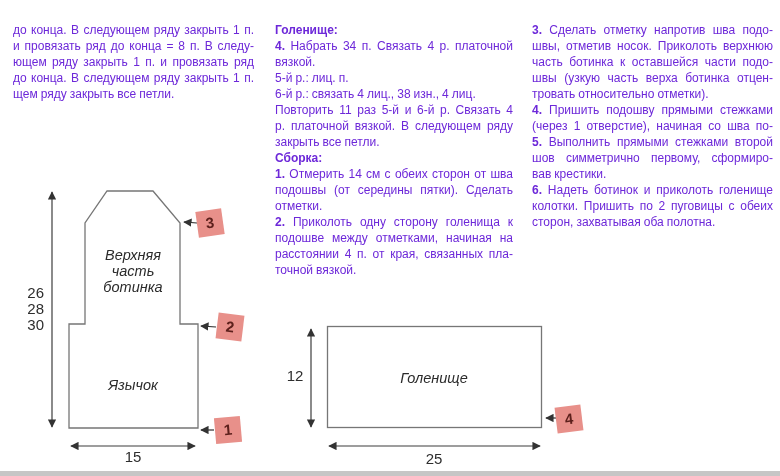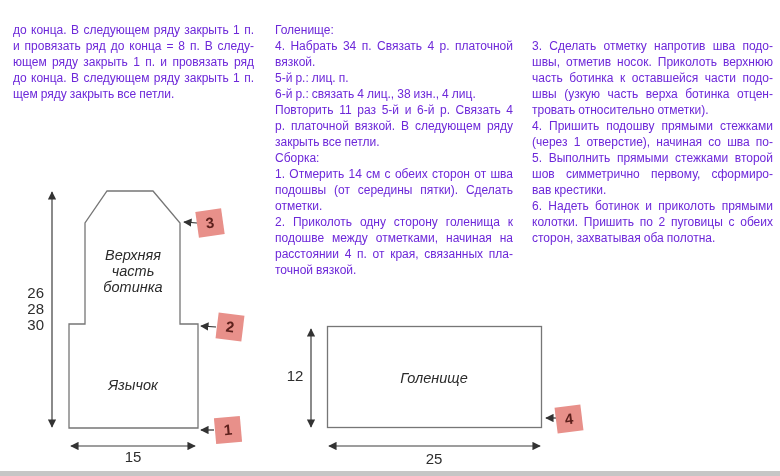--- a/index.html
+++ b/index.html
@@ -14,24 +14,24 @@
   .col{
     position:absolute;
     top:22px;
     font-size:12px;
     line-height:16px;
     word-spacing:-0.3px;
     color:#6d28d9;
   }
   .col1{left:13px;width:241px;}
   .col2{left:275px;width:238px;}
-  .col3{left:532px;width:241px;margin-top:16px;}
+  .col3{left:532px;width:241px;}
   .tl{text-align:justify;text-align-last:justify;min-height:16px;}
   .tl.end{text-align-last:left;}
-  .b{font-weight:normal;}
+  .b{font-weight:bold;}
   svg.diagrams{position:absolute;left:0;top:170px;width:780px;height:306px;}
   .outline{fill:none;stroke:#767676;stroke-width:1.3;stroke-linejoin:miter;}
   .dimline{stroke:#3d3d3d;stroke-width:1.2;fill:none;}
   .mkline{stroke:#2a2a2a;stroke-width:1.2;fill:none;}
   .dim-label{font-size:15px;fill:#2e2e2e;}
   .part-label{font-size:14.5px;font-style:italic;fill:#2b2b2b;}
   .mk rect{fill:#e8908a;}
   .mk-num{font-size:15px;font-weight:bold;fill:#5d201c;text-anchor:middle;}
   .bottom-strip{
     position:absolute;left:0;top:471px;width:780px;height:5px;
@@ -72,21 +72,21 @@
       <div class="tl"><span class="b">3.</span><span> Сделать отметку напротив шва подо-</span></div>
       <div class="tl"><span>швы, отметив носок. Приколоть верхнюю</span></div>
       <div class="tl"><span>часть ботинка к оставшейся части подо-</span></div>
       <div class="tl"><span>швы (узкую часть верха ботинка отцен-</span></div>
       <div class="tl end"><span>тровать относительно отметки).</span></div>
       <div class="tl"><span class="b">4.</span><span> Пришить подошву прямыми стежками</span></div>
       <div class="tl"><span>(через 1 отверстие), начиная со шва по-</span></div>
       <div class="tl"><span class="b">5.</span><span> Выполнить прямыми стежками второй</span></div>
       <div class="tl"><span>шов симметрично первому, сформиро-</span></div>
       <div class="tl end"><span>вав крестики.</span></div>
-      <div class="tl"><span class="b">6.</span><span> Надеть ботинок и приколоть прямыми</span></div>
+      <div class="tl"><span class="b">6.</span><span> Надеть ботинок и приколоть голенище</span></div>
       <div class="tl"><span>колотки. Пришить по 2 пуговицы с обеих</span></div>
       <div class="tl end"><span>сторон, захватывая оба полотна.</span></div>
     </div>
 
   <svg class="diagrams" viewBox="0 170 780 306" xmlns="http://www.w3.org/2000/svg">
     <defs>
       <marker id="ah" viewBox="0 0 10 10" refX="9" refY="5" markerWidth="7" markerHeight="7" orient="auto-start-reverse">
         <path d="M0,0 L10,5 L0,10 z" fill="#333"></path>
       </marker>
     </defs>

